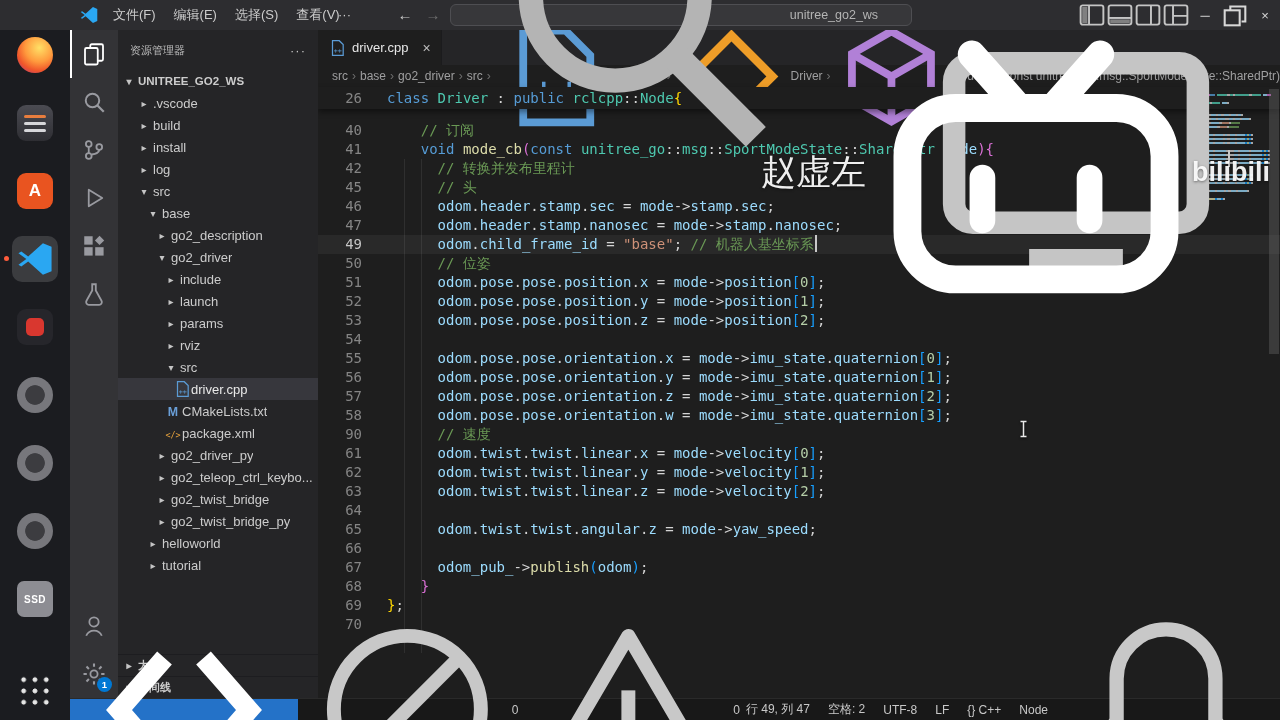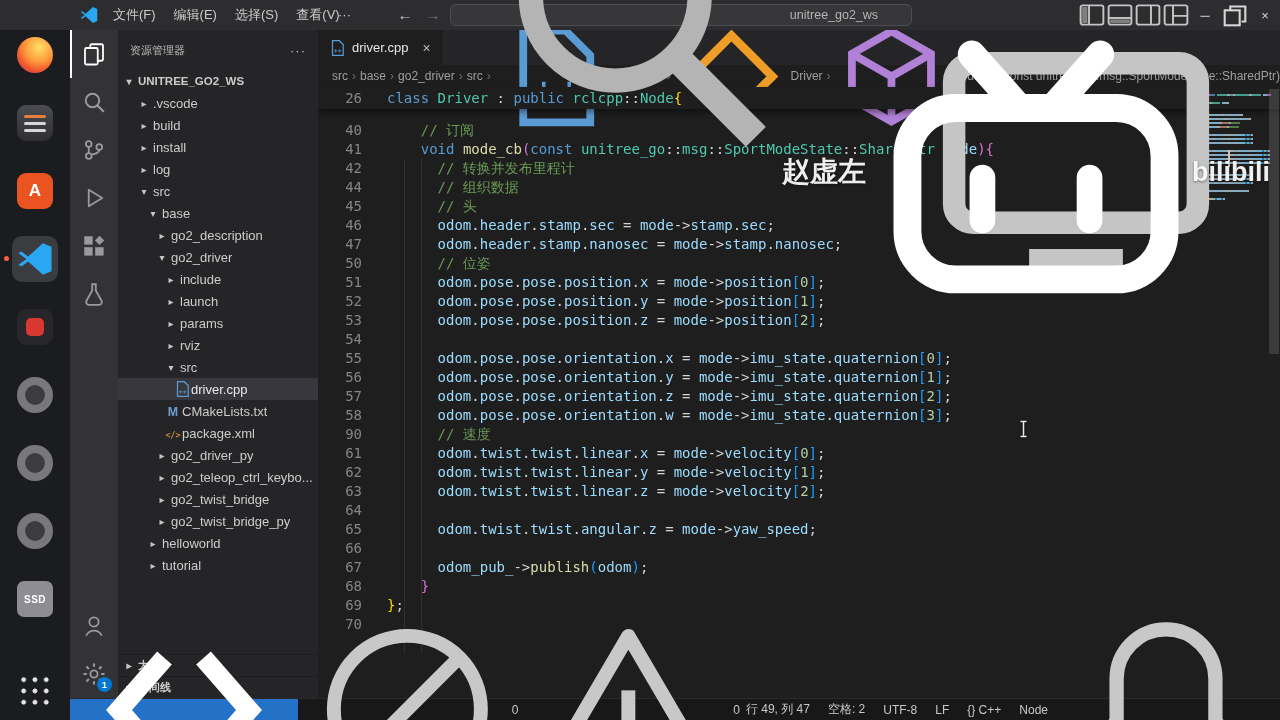--- a/index.html
+++ b/index.html
@@ -102,21 +102,21 @@
   .remote{height:100%;background:var(--remote,#2472c8);color:#fff;display:flex;align-items:center;padding:0 10px}
   .remote svg{width:14px;height:14px}
   .problems{display:flex;align-items:center;gap:3px;margin-left:8px}
   .problems svg{width:13px;height:13px}
   .problems .cnt{margin-right:6px}
   .sb-right{margin-left:auto;display:flex;align-items:center;gap:18px;padding-right:14px;white-space:nowrap}
   .bell svg{width:14px;height:14px}
 
   
   .watermark{position:absolute;top:33px;right:10px;display:flex;align-items:center;gap:20px;color:rgba(255,255,255,.93);z-index:60;text-shadow:0 1px 3px rgba(0,0,0,.45);pointer-events:none}
-  .wm-author{font-size:28px;font-weight:bold}
+  .wm-author{font-size:35px;font-weight:normal}
   .wm-brand{display:flex;align-items:center;gap:6px;font-size:27px;font-weight:bold}
   .wm-brand svg{width:34px;height:32px}
   .mouse{position:absolute;left:1018px;top:420px;z-index:70;filter:drop-shadow(0 1px 1px rgba(0,0,0,.7))}
 </style>
 </head>
 <body>
 
 <div class="screen">
 
   <header class="titlebar">
@@ -491,34 +491,34 @@
           </div>
           <div class="code-row">
             <span class="ln">41</span>
             <span class="ctext"><span class="tk-p">    </span><span class="tk-k">void</span><span class="tk-p"> </span><span class="tk-f">mode_cb</span><span class="tk-b2">(</span><span class="tk-k">const</span><span class="tk-p"> </span><span class="tk-t">unitree_go</span><span class="tk-p">::</span><span class="tk-t">msg</span><span class="tk-p">::</span><span class="tk-t">SportModeState</span><span class="tk-p">::</span><span class="tk-t">SharedPtr</span><span class="tk-p"> </span><span class="tk-v">mode</span><span class="tk-b2">)</span><span class="tk-b2">{</span></span>
           </div>
           <div class="code-row">
             <span class="ln">42</span>
             <span class="ctext"><span class="tk-c">      // 转换并发布里程计</span></span>
           </div>
           <div class="code-row">
-            <span class="ln">44</span>
-            <span class="ctext"><span class="tk-c">      // 组织数据</span></span>
-          </div>
-          <div class="code-row">
             <span class="ln">45</span>
             <span class="ctext"><span class="tk-c">      // 头</span></span>
           </div>
           <div class="code-row">
             <span class="ln">46</span>
             <span class="ctext"><span class="tk-p">      </span><span class="tk-v">odom</span><span class="tk-p">.</span><span class="tk-v">header</span><span class="tk-p">.</span><span class="tk-v">stamp</span><span class="tk-p">.</span><span class="tk-v">sec</span><span class="tk-p"> = </span><span class="tk-v">mode</span><span class="tk-p">-&gt;</span><span class="tk-v">stamp</span><span class="tk-p">.</span><span class="tk-v">sec</span><span class="tk-p">;</span></span>
           </div>
           <div class="code-row">
             <span class="ln">47</span>
             <span class="ctext"><span class="tk-p">      </span><span class="tk-v">odom</span><span class="tk-p">.</span><span class="tk-v">header</span><span class="tk-p">.</span><span class="tk-v">stamp</span><span class="tk-p">.</span><span class="tk-v">nanosec</span><span class="tk-p"> = </span><span class="tk-v">mode</span><span class="tk-p">-&gt;</span><span class="tk-v">stamp</span><span class="tk-p">.</span><span class="tk-v">nanosec</span><span class="tk-p">;</span></span>
+          </div>
+          <div class="code-row current">
+            <span class="ln">49</span>
+            <span class="ctext"><span class="tk-p">      </span><span class="tk-v">odom</span><span class="tk-p">.</span><span class="tk-v">child_frame_id</span><span class="tk-p"> = </span><span class="tk-s">"base"</span><span class="tk-p">; </span><span class="tk-c">// 机器人基坐标系</span><span class="caret"></span></span>
           </div>
           <div class="code-row">
             <span class="ln">50</span>
             <span class="ctext"><span class="tk-c">      // 位姿</span></span>
           </div>
           <div class="code-row">
             <span class="ln">51</span>
             <span class="ctext"><span class="tk-p">      </span><span class="tk-v">odom</span><span class="tk-p">.</span><span class="tk-v">pose</span><span class="tk-p">.</span><span class="tk-v">pose</span><span class="tk-p">.</span><span class="tk-v">position</span><span class="tk-p">.</span><span class="tk-v">x</span><span class="tk-p"> = </span><span class="tk-v">mode</span><span class="tk-p">-&gt;</span><span class="tk-v">position</span><span class="tk-b3">[</span><span class="tk-n">0</span><span class="tk-b3">]</span><span class="tk-p">;</span></span>
           </div>
           <div class="code-row">

